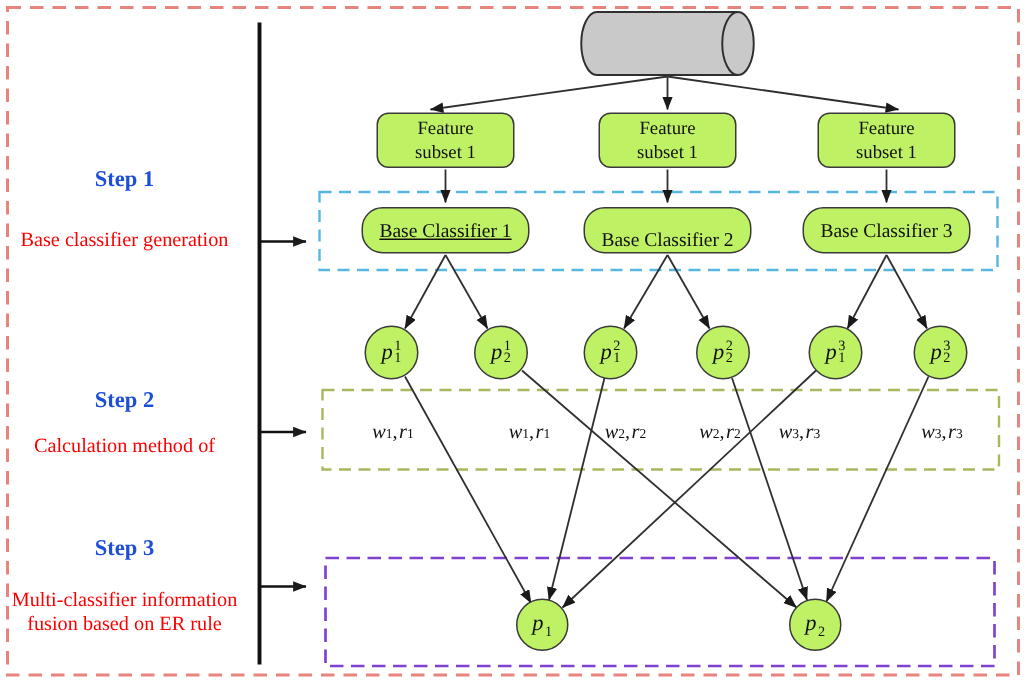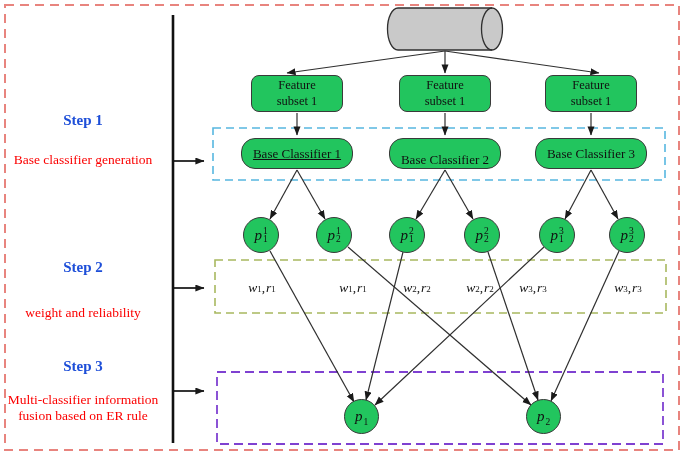--- a/index.html
+++ b/index.html
@@ -14,21 +14,21 @@
   .outer-border { fill:none; stroke:var(--outer-border,#e8847e); stroke-width:2; stroke-dasharray:9 6; }
   .region-blue  { fill:none; stroke:var(--step1-box-border,#57b7e0); stroke-width:1.6; stroke-dasharray:8 5; }
   .region-olive { fill:none; stroke:var(--step2-box-border,#a8b85f); stroke-width:1.6; stroke-dasharray:8 5; }
   .region-purple{ fill:none; stroke:var(--step3-box-border,#7f41d1); stroke-width:1.8; stroke-dasharray:9 5; }
   .cyl { fill:var(--cylinder-fill,#c9c9c9); stroke:#2f2f2f; stroke-width:1.3; }
   .cyl-rim { fill:none; stroke:#2f2f2f; stroke-width:1.3; }
 
   .abs { position:absolute; }
   .pool-label { left:388px; top:8px; width:115px; height:42px; display:flex;
     align-items:center; justify-content:center; font-size:15px; color:#111; }
-  .node { box-sizing:border-box; background:#22c55e; border:1.3px solid #3a3a3a;
+  .node { box-sizing:border-box; background:#bef264; border:1.3px solid #3a3a3a;
     display:flex; flex-direction:column; align-items:center; justify-content:center;
     text-align:center; color:#111; }
   .subset { width:92px; height:37px; border-radius:8px; font-size:12.5px; line-height:15.5px; top:75px; }
   .clf { width:112px; height:31px; border-radius:14px; font-size:13px; top:138px; }
   .circle { width:36px; height:36px; border-radius:50%; top:217px; flex-direction:row; }
   .fused { width:35px; height:35px; border-radius:50%; top:399px; flex-direction:row; }
   .plabel { display:flex; align-items:center; font-style:italic; font-size:15px; }
   .stack { display:inline-flex; flex-direction:column; font-size:9.5px; line-height:8.5px;
     font-style:normal; margin-left:1px; }
   .fsub { font-size:9.5px; font-style:normal; margin-left:1px; transform:translateY(5px); }
@@ -221,19 +221,19 @@
     <span class="plabel">
         <span>p</span>
         <span class="fsub">2</span>
       </span>
   </div>
 
   <div class="abs step-title" style="top:112px;">Step 1</div>
   <div class="abs step-desc" style="top:152px;">Base classifier generation</div>
 
   <div class="abs step-title" style="top:259px;">Step 2</div>
-  <div class="abs step-desc" style="top:305px;">weight and reliability</div>
+  <div class="abs step-desc" style="top:289px;">Calculation method of</div>
 
   <div class="abs step-title" style="top:358px;">Step 3</div>
   <div class="abs step-desc" style="top:392px;">Multi-classifier information</div>
   <div class="abs step-desc" style="top:408px;">fusion based on ER rule</div>
 
 </div>
 
 </body></html>

